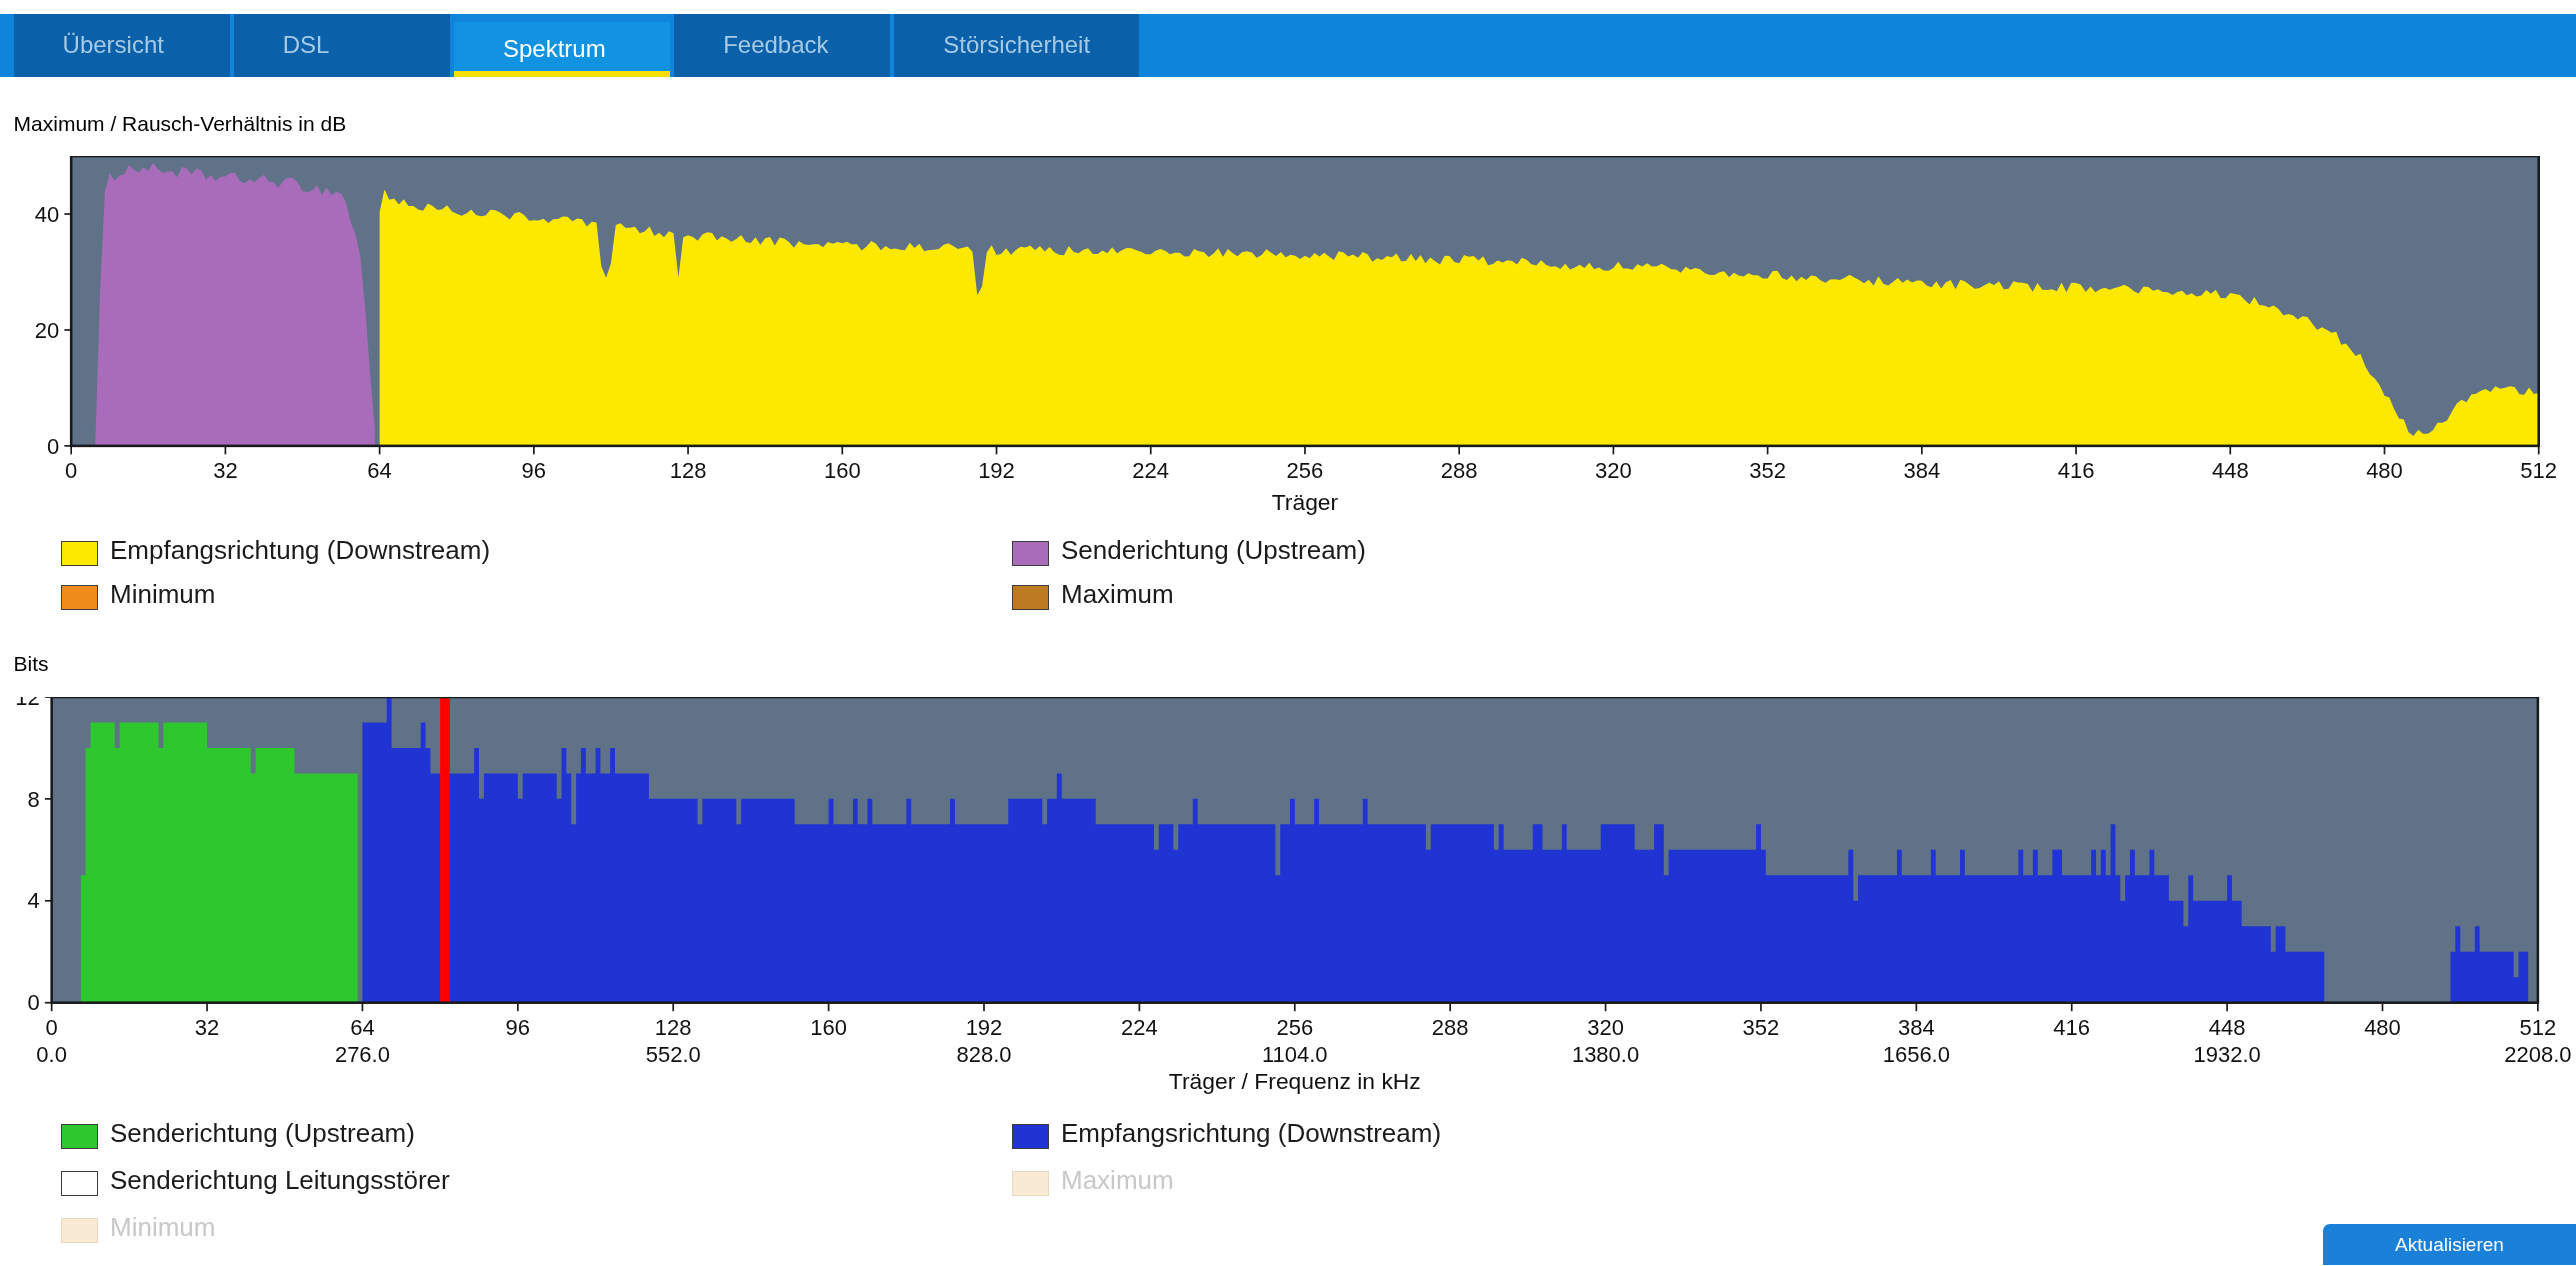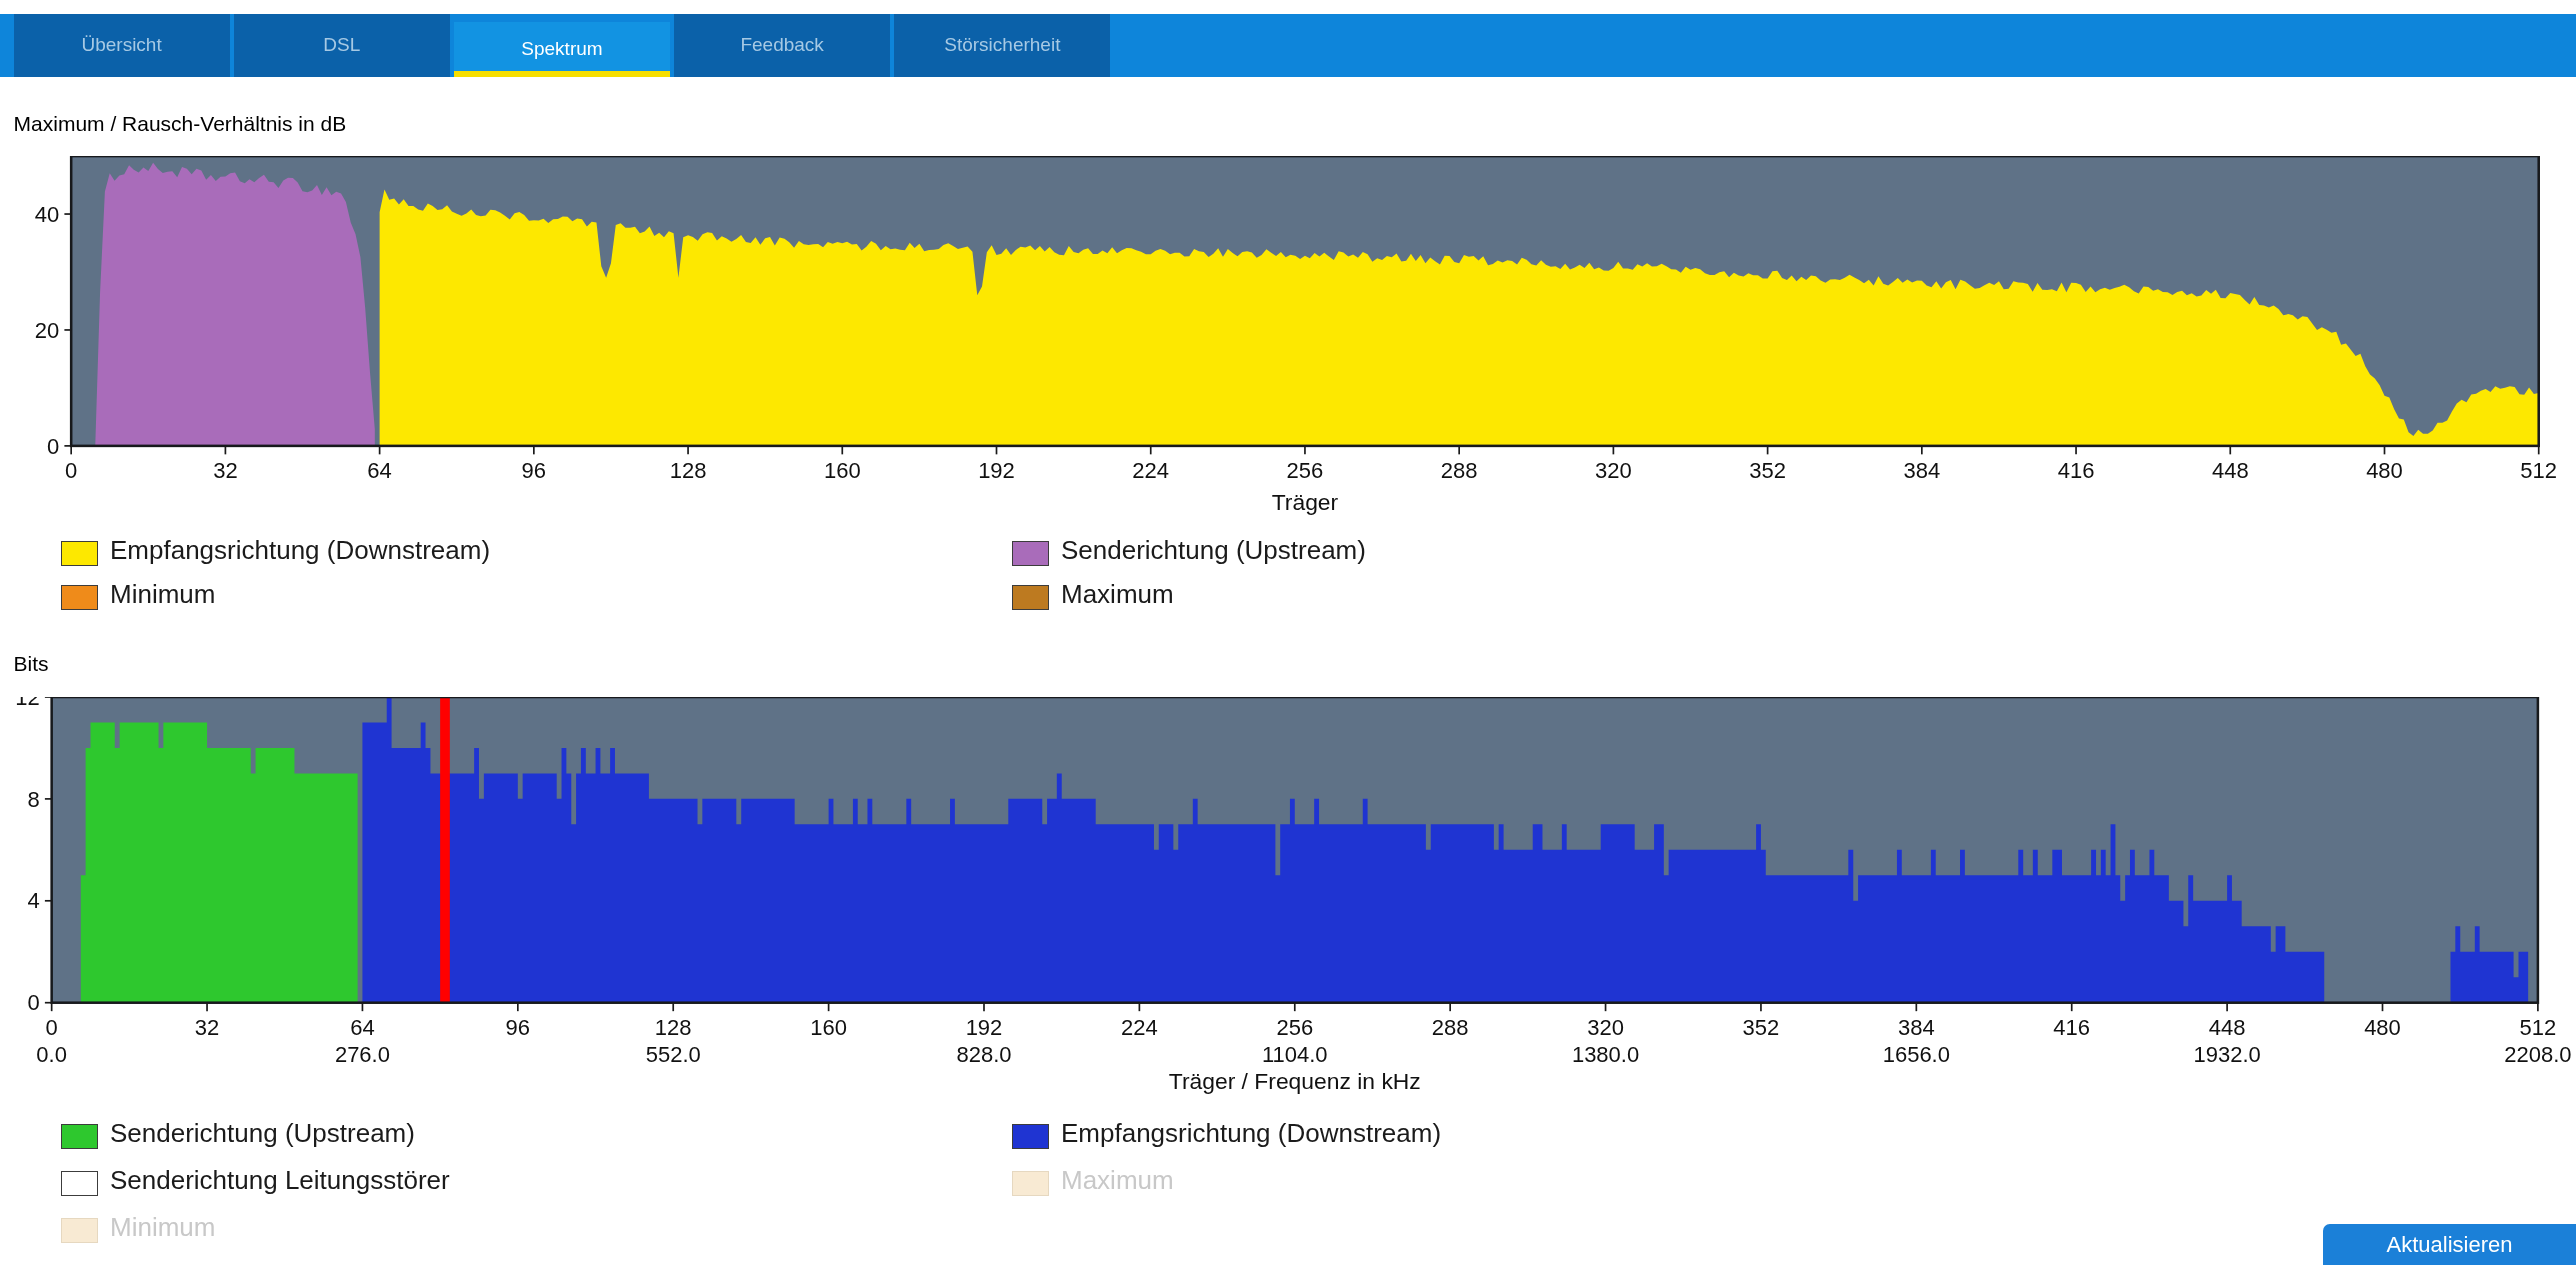--- a/index.html
+++ b/index.html
@@ -1,42 +1,42 @@
 <!DOCTYPE html>
 <html style="--bar-blue: #0e85da; --tab-blue: #0b61a9; --tab-active-blue: #1293e2; --tab-text: #a6c9e4; --tab-active-text: #ffffff; --underline: #f7df00; --disabled-text: #c8c8c8; --button-blue: #1b80d8;font-size:13.6px"><head>
 <meta charset="utf-8">
 <style>
   html,body{margin:0;padding:0;background:#fff;}
   .page{position:relative;width:2576px;height:1267px;background:#ffffff;overflow:hidden;
         font-family:"Liberation Sans",sans-serif;color:#1a1a1a;}
   
   .tabbar{position:absolute;left:0;top:13.6px;width:100%;height:63px;background:var(--bar-blue);
           display:flex;gap:4.2px;padding-left:13.6px;box-sizing:border-box;}
-  .tab{min-width:216px;padding:0 49px;box-sizing:border-box;display:flex;align-items:center;justify-content:center;
-       background:var(--tab-blue);color:var(--tab-text);font-size:19px;position:relative;cursor:pointer;white-space:nowrap;}
+  .tab{min-width:216px;padding:0 49px;box-sizing:border-box;display:flex;align-items:center;
+       background:var(--tab-blue);color:var(--tab-text);font-size:24px;position:relative;cursor:pointer;white-space:nowrap;}
   .tab.active{background:var(--tab-active-blue);color:var(--tab-active-text);margin-top:8px;}
   .tab .underline{position:absolute;left:0;right:0;bottom:0;height:6px;background:var(--underline);}
   
   .section-label{position:absolute;font-size:21px;color:#000;}
   
   .chart-svg{position:absolute;left:0;}
   .chart-svg text{font-family:"Liberation Sans",sans-serif;}
   .ticklbl{font-size:26px;fill:#111;}
   .axistitle{font-size:27px;fill:#111;}
   
   .legend{position:absolute;display:grid;grid-auto-flow:column;}
   #legend-snr{left:61px;top:522px;grid-template-rows:repeat(2,44px);grid-template-columns:951px auto;}
   #legend-bits{left:61px;top:1102px;grid-template-rows:repeat(3,47px);grid-template-columns:951px auto;}
   .legend-item{display:flex;align-items:flex-end;font-size:26px;color:#1b1b1b;}
   .legend-item .swatch{width:37px;height:24.6px;border:1.7px solid #3c3c3c;margin-right:12px;flex:none;box-sizing:border-box;}
   .legend-item.disabled{color:var(--disabled-text);}
   .legend-item.disabled .swatch{border-color:#e6d8c0;}
   
   .refresh-btn{position:absolute;left:2323px;top:1224px;width:253px;height:41px;background:var(--button-blue);
-               color:#fff;font-size:22px;display:flex;align-items:center;justify-content:center;border:none;
+               color:#fff;font-size:19px;display:flex;align-items:center;justify-content:center;border:none;
                border-radius:6.8px 0 0 0;cursor:pointer;font-family:"Liberation Sans",sans-serif;}
 </style>
 </head>
 <body>
 
 <div class="page">
 
   <div class="tabbar" id="tabbar">
       <div class="tab">
         <span>Übersicht</span>

